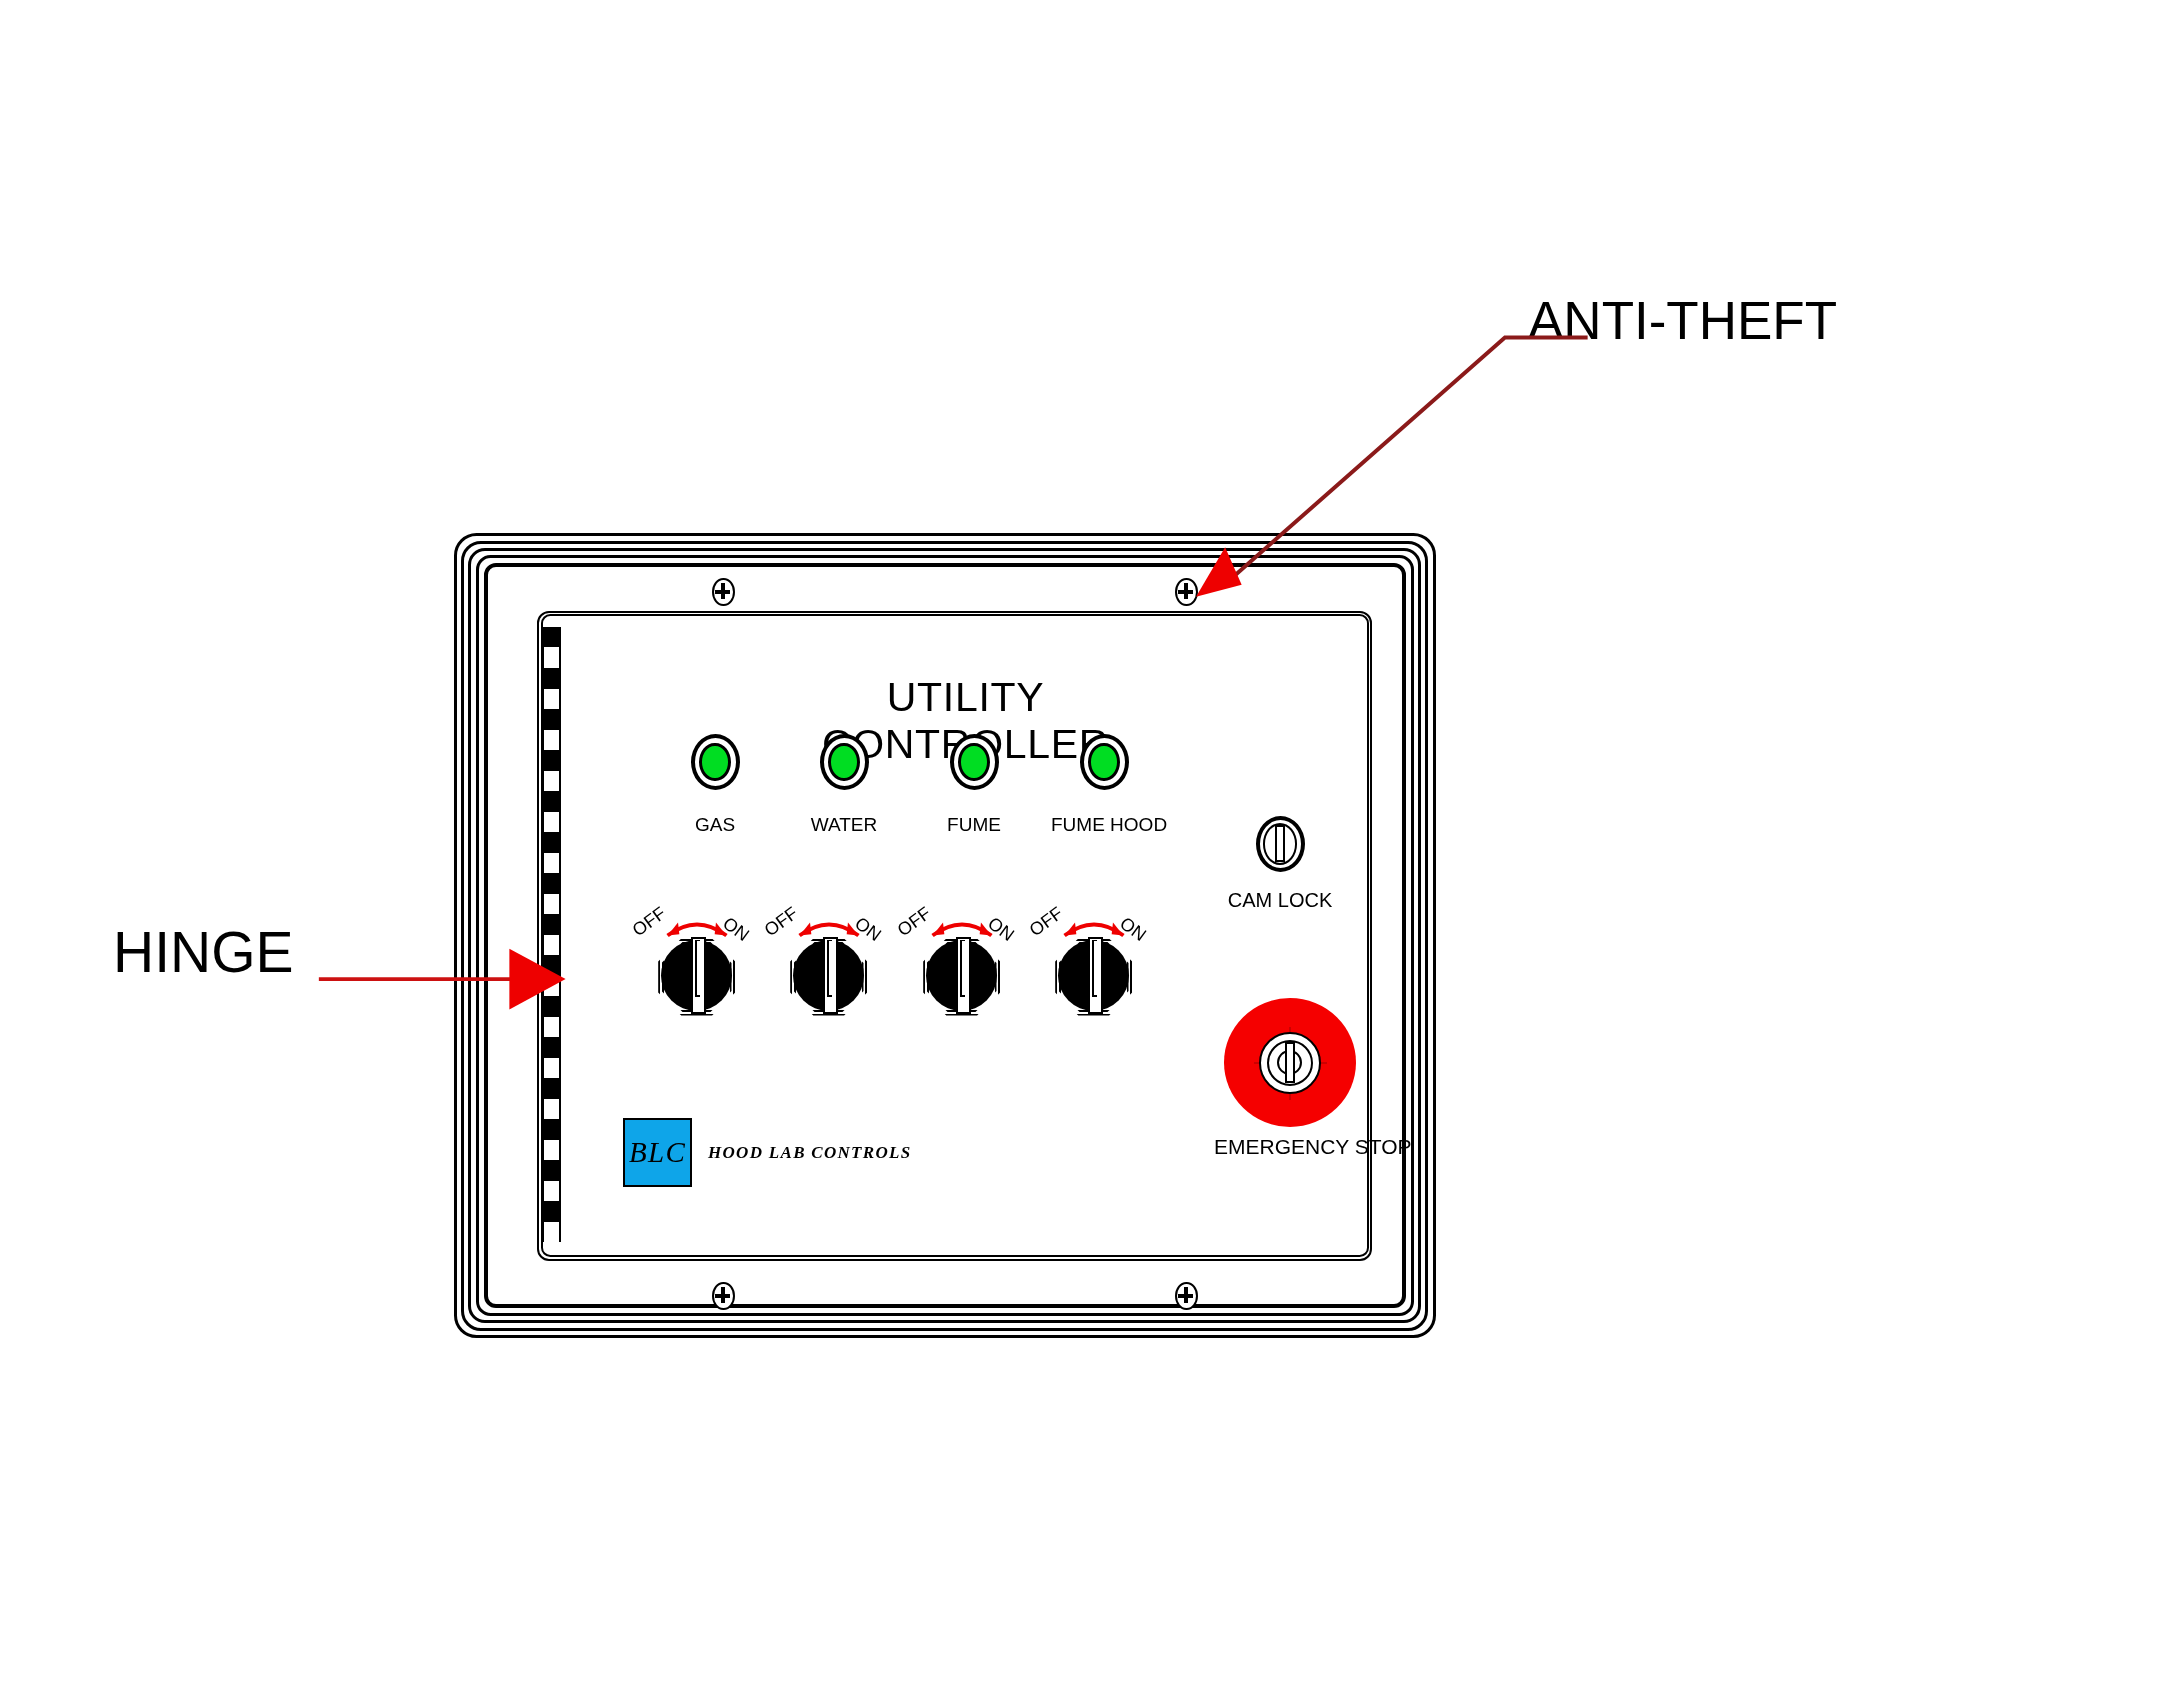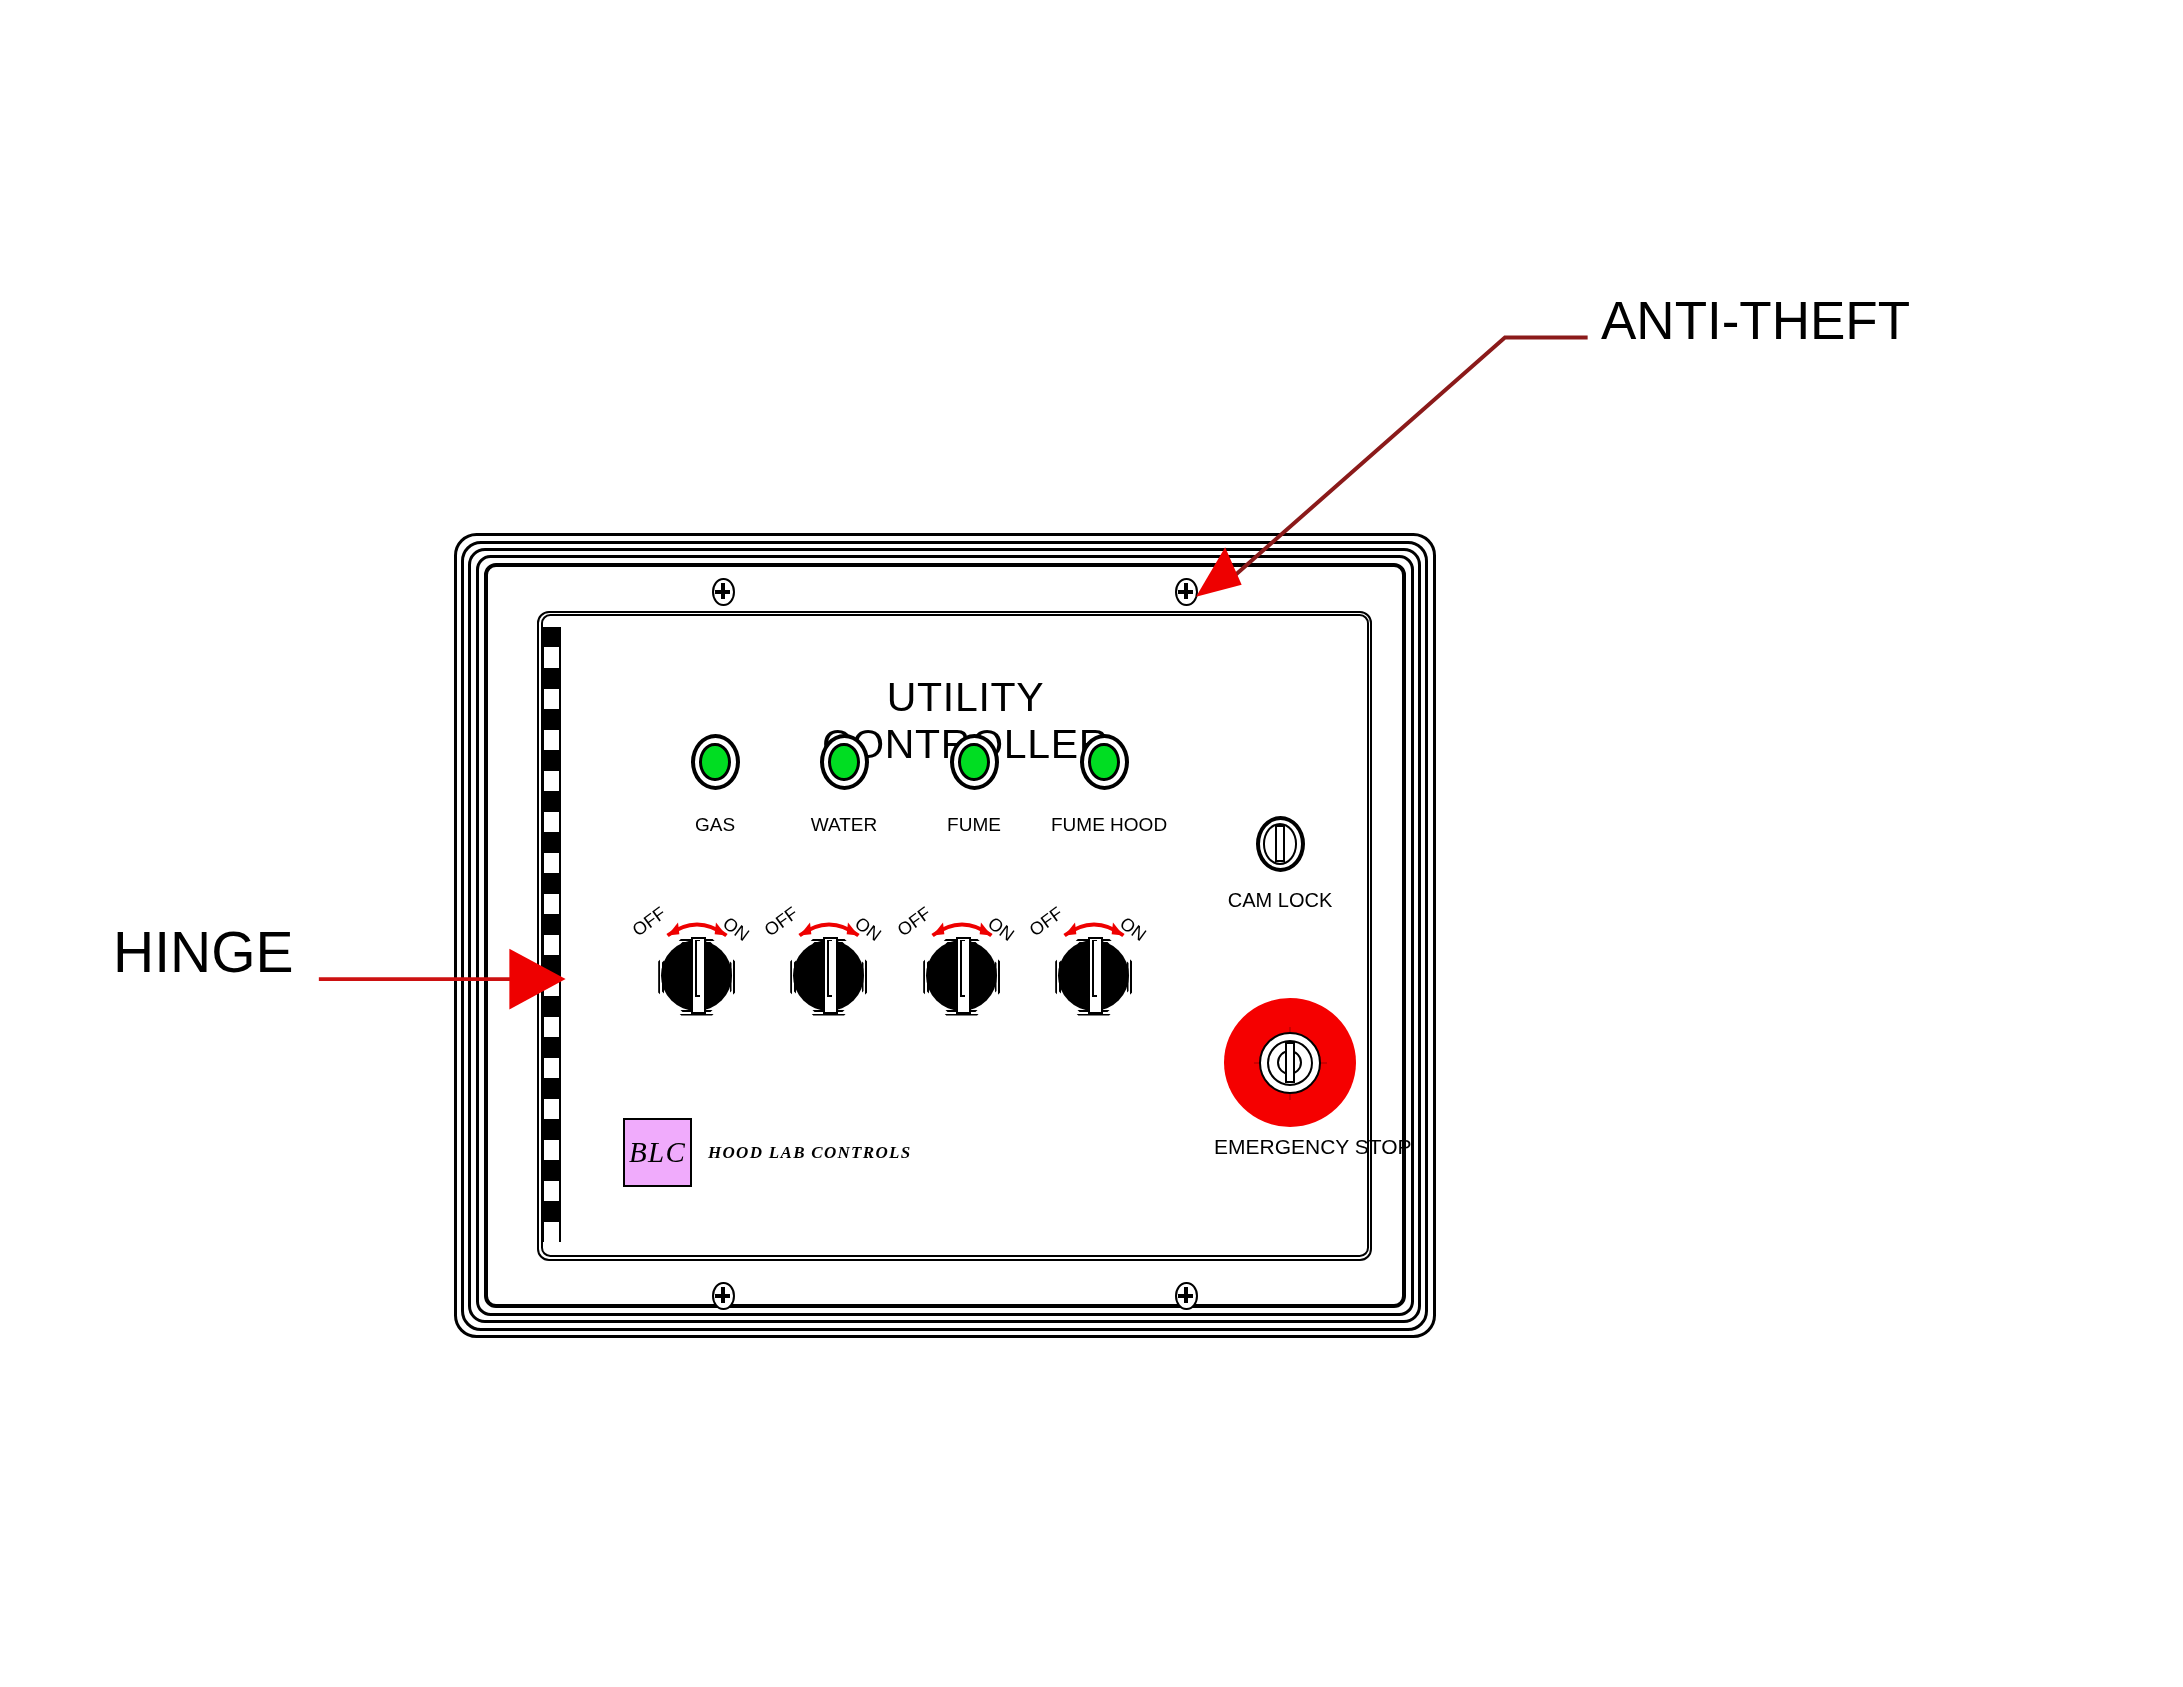--- a/index.html
+++ b/index.html
@@ -26,21 +26,21 @@
   
   .annot-text {
     position: absolute;
     font-family: "Liberation Sans", sans-serif;
     font-weight: 400;
     color: #000000;
     white-space: pre;
     line-height: 1.12;
   }
   #anno-antitheft {
-    left: 1601px;
+    left: 1528px;
     top: 291px;
     font-size: 53px;
     letter-spacing: 0px;
   }
   #anno-hinge {
     left: 85px;
     top: 921px;
     font-size: 57px;
     margin-left: 28px;
   }
@@ -368,21 +368,21 @@
   #brand-group {
     position: absolute;
     left: 623px;
     top: 1118px;
     display: flex;
     align-items: center;
   }
   #brand-box {
     width: 69px;
     height: 69px;
-    background: #f0abfc;
+    background: #0ea5e9;
     border: 2.6px solid #000000;
     box-sizing: border-box;
     display: flex;
     align-items: center;
     justify-content: center;
     font-family: "Liberation Serif", serif;
     font-style: italic;
     font-size: 29px;
     letter-spacing: 1.3px;
   }

